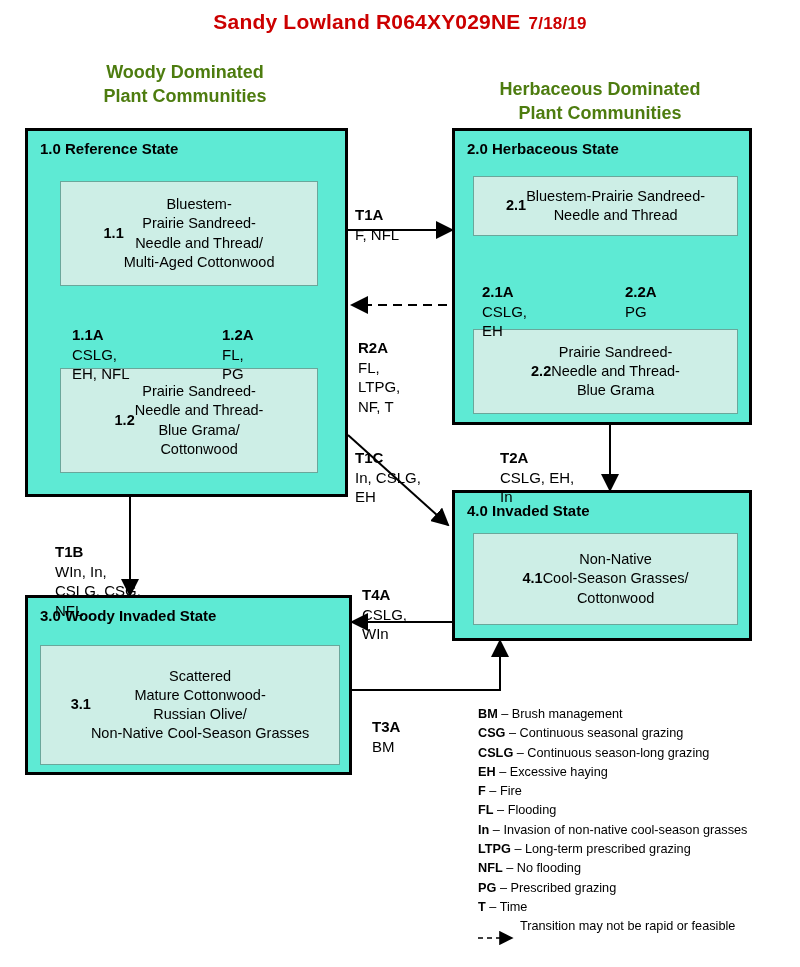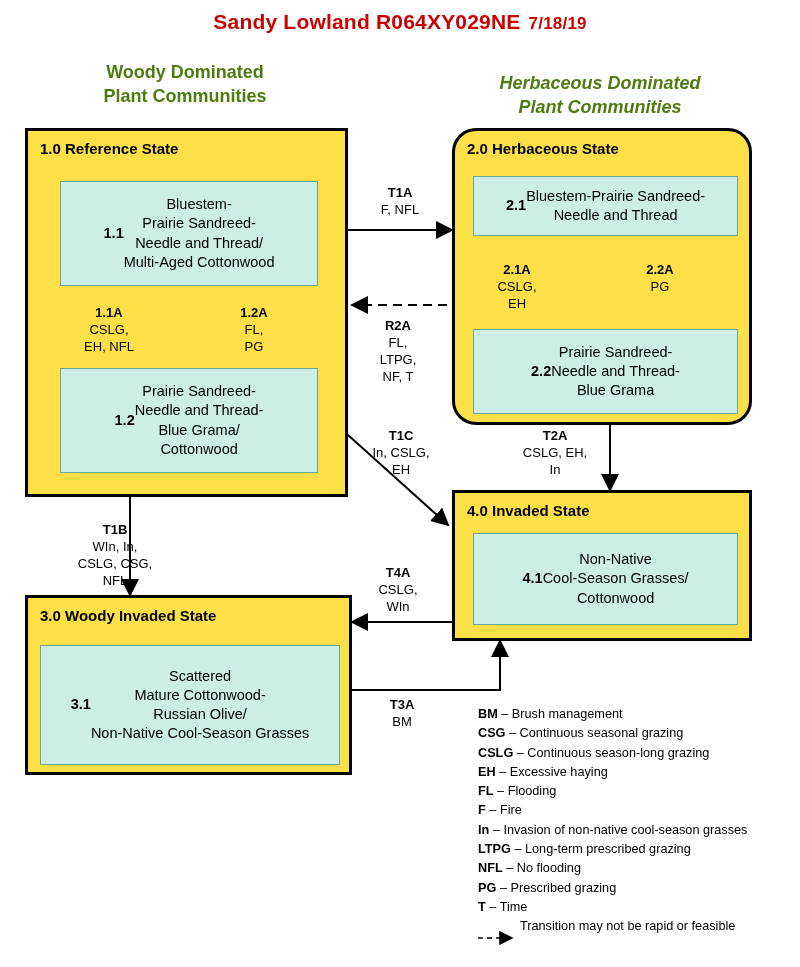--- a/index.html
+++ b/index.html
@@ -38,26 +38,26 @@
 
   
   .col-heading {
     font-size: 18px;
     font-weight: bold;
     text-align: center;
     line-height: 1.35;
     color: #4d7c0f;
   }
   #heading-woody { top: 60px; left: 25px; width: 320px; }
-  #heading-herb  { top: 71px; left: 430px; width: 340px; font-style: italic; }
+  #heading-herb  { top: 77px; left: 430px; width: 340px; }
 
   
   .state-box {
     border: 3px solid #000;
-    background: #fde047;
+    background: #5eead4;
     box-sizing: border-box;
   }
   .state-title {
     font-size: 15px;
     font-weight: bold;
     padding: 9px 0 0 12px;
   }
   .state-title .num { font-weight: bold; }
 
   
@@ -70,24 +70,25 @@
     justify-content: center;
     text-align: center;
     font-size: 14.5px;
     line-height: 1.32;
     padding: 4px 6px;
   }
   .comm-box b { font-weight: bold; }
 
   
   .tlabel {
-    font-size: 13px;
+    font-size: 15px;
     line-height: 1.3;
-    text-align: center;
+    text-align: left;
     color: #000;
+    margin-top: 20px;
   }
   .tlabel .code { font-weight: bold; display:block; }
 
   
   #legend {
     top: 705px; left: 478px; width: 320px;
     font-size: 12.7px;
     line-height: 1.52;
   }
   #legend .row { white-space: nowrap; }
@@ -151,21 +152,21 @@
     <div class="abs comm-box" style="top:50px; left:32px; width:258px; height:105px; white-space:pre-line;"><b>1.1</b> Bluestem-
 Prairie Sandreed-
 Needle and Thread/
 Multi-Aged Cottonwood</div>
     <div class="abs comm-box" style="top:237px; left:32px; width:258px; height:105px; white-space:pre-line;"><b>1.2</b> Prairie Sandreed-
 Needle and Thread-
 Blue Grama/
 Cottonwood</div>
   </div>
 
-  <div class="abs state-box" style="top:128px; left:452px; width:300px; height:297px;border-radius:24px;">
+  <div class="abs state-box" style="top:128px; left:452px; width:300px; height:297px;">
     <div class="state-title"><span class="num">2.0 Herbaceous State</span></div>
     <div class="abs comm-box" style="top:45px; left:18px; width:265px; height:60px; white-space:pre-line;"><b>2.1</b> Bluestem-Prairie Sandreed-
 Needle and Thread</div>
     <div class="abs comm-box" style="top:198px; left:18px; width:265px; height:85px; white-space:pre-line;"><b>2.2</b> Prairie Sandreed-
 Needle and Thread-
 Blue Grama</div>
   </div>
 
   <div class="abs state-box" style="top:490px; left:452px; width:300px; height:151px;">
     <div class="state-title"><span class="num">4.0 Invaded State</span></div>
@@ -245,22 +246,22 @@
   <div class="abs tlabel" style="top:697px; left:372px; width:60px;">
     <span class="code">T3A</span>
     <span style="white-space:pre-line;">BM</span>
   </div>
 
   <div class="abs" id="legend">
     <div class="row"><span class="abbr">BM</span> <span>– Brush management</span></div>
     <div class="row"><span class="abbr">CSG</span> <span>– Continuous seasonal grazing</span></div>
     <div class="row"><span class="abbr">CSLG</span> <span>– Continuous season-long grazing</span></div>
     <div class="row"><span class="abbr">EH</span> <span>– Excessive haying</span></div>
+    <div class="row"><span class="abbr">F</span> <span>– Fire</span></div>
     <div class="row"><span class="abbr">FL</span> <span>– Flooding</span></div>
-    <div class="row"><span class="abbr">F</span> <span>– Fire</span></div>
     <div class="row"><span class="abbr">In</span> <span>– Invasion of non-native cool-season grasses</span></div>
     <div class="row"><span class="abbr">LTPG</span> <span>– Long-term prescribed grazing</span></div>
     <div class="row"><span class="abbr">NFL</span> <span>– No flooding</span></div>
     <div class="row"><span class="abbr">PG</span> <span>– Prescribed grazing</span></div>
     <div class="row"><span class="abbr">T</span> <span>– Time</span></div>
     <div class="row" style="padding-left:42px;">
       <span></span>
       <span>Transition may not be rapid or feasible</span>
     </div>
   </div>

